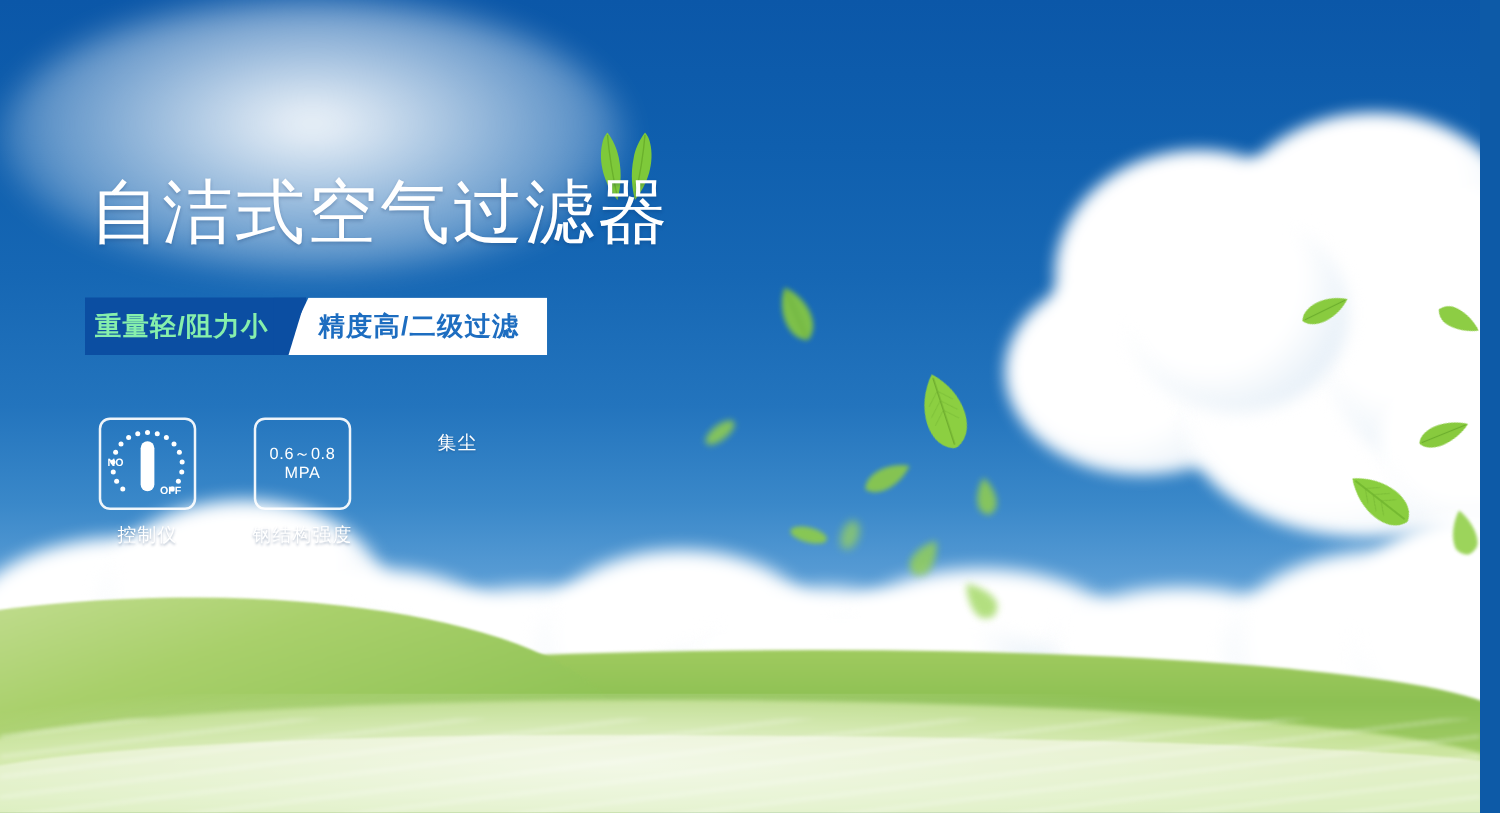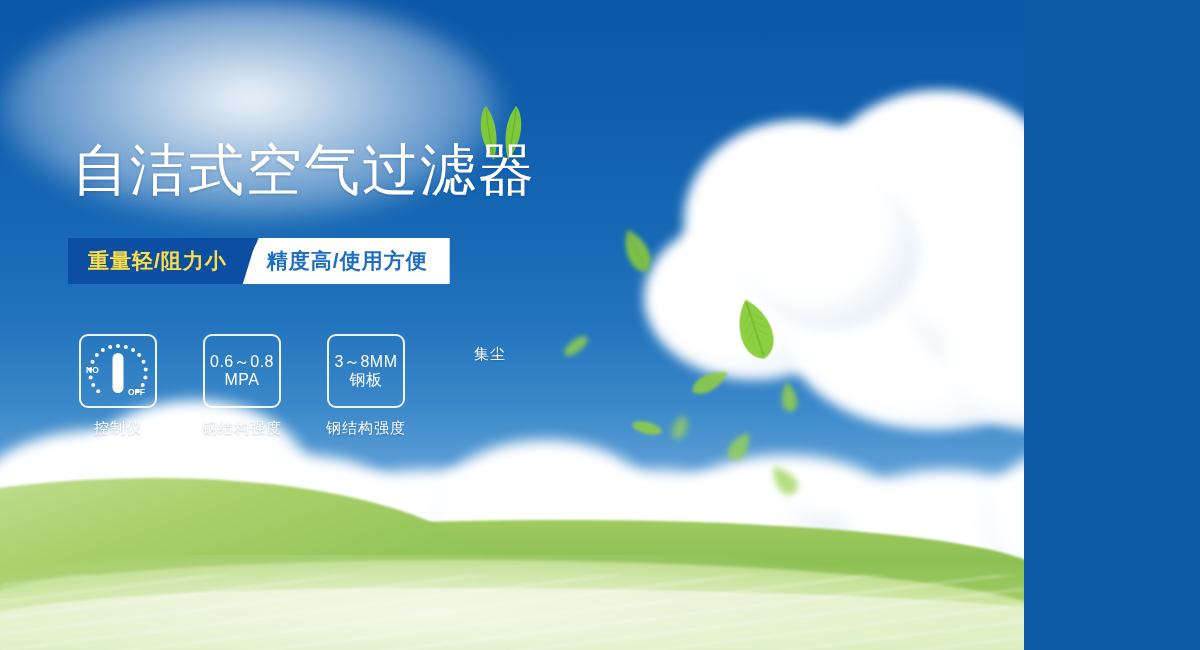--- a/index.html
+++ b/index.html
@@ -1,21 +1,21 @@
 <!DOCTYPE html>
 <html><head>
 <meta charset="utf-8">
 <style>
   html,body{margin:0;padding:0;}
   body{
     width:1200px;height:650px;overflow:hidden;
     font-family:"Liberation Sans","DejaVu Sans",sans-serif;
     background:#0d5aa7;
   }
-  .banner{position:relative;width:1024px;height:650px;overflow:hidden;}
+  .banner{position:relative;width:1184px;height:650px;overflow:hidden;}
 
   
   .sky{
     position:absolute;inset:0;
     background:linear-gradient(to bottom,
       #0b57a8 0%,
       #0f5fae 18%,
       #1667b4 34%,
       #2374bd 50%,
       #3a88c9 62%,
@@ -114,23 +114,23 @@
     white-space:nowrap;
     text-shadow:0 1px 3px rgba(0,40,90,.25);
   }
   .sprout{position:absolute;left:464px;top:104px;width:72px;height:58px;}
 
   
   .badge{
     position:absolute;left:68px;top:238px;height:46px;display:flex;align-items:stretch;
   }
   .badge-left{
-    background:#0b4ea2;color:#fde047;
+    background:#0b4ea2;color:#86efac;
     display:flex;align-items:center;
-    padding:0 30px 0 20px;
+    padding:0 30px 0 8px;
     font-size:21px;letter-spacing:1px;font-weight:600;
   }
   .badge-wedge{
     width:26px;background:#0b4ea2;
     clip-path:polygon(0 0, 100% 0, 46% 100%, 0 100%);
     margin-left:-26px;position:relative;z-index:2;
   }
   .badge-right{
     background:#ffffff;color:#1d6dc0;
     display:flex;align-items:center;
@@ -144,21 +144,21 @@
   .features{
     position:absolute;left:70px;top:334px;display:flex;gap:28px;align-items:flex-start;
   }
   .feature{width:96px;display:flex;flex-direction:column;align-items:center;}
   .fbox{
     width:78px;height:74px;border:2px solid rgba(255,255,255,.92);
     border-radius:9px;display:flex;align-items:center;justify-content:center;
     box-sizing:border-box;position:relative;overflow:hidden;
   }
   .ftext{
-    color:#fff;text-align:center;font-size:16px;line-height:1.12;
+    color:#fff;text-align:center;font-size:13px;line-height:1.12;
     font-weight:400;letter-spacing:.5px;
   }
   .flabel{
     margin-top:11px;color:#fff;font-size:15px;letter-spacing:1px;
     white-space:nowrap;text-shadow:0 1px 2px rgba(0,40,90,.3);
   }
 </style>
 </head>
 <body>
 
@@ -288,21 +288,21 @@
       <path d="M22 4c1 12 4 32 8 50" stroke="#6ab02c" stroke-width="1.1" fill="none"></path>
       <path d="M44 56c10-12 16-30 12-46-1-5-4-8-4-8s-7 9-9 20c-3 14-1 26 1 34z" fill="#7ec93a"></path>
       <path d="M52 4c-1 12-4 32-8 50" stroke="#6ab02c" stroke-width="1.1" fill="none"></path>
     </svg>
   </div>
   <div class="headline">自洁式空气过滤器</div>
 
   <div class="badge">
     <div class="badge-left">重量轻/阻力小</div>
     <div class="badge-wedge"></div>
-    <div class="badge-right">精度高/使用方便</div>
+    <div class="badge-right">精度高/二级过滤</div>
   </div>
 
   <div class="features">
 
     <div class="feature">
       <div class="fbox">
         <svg width="70" height="64" viewBox="0 0 70 64">
           <g fill="#ffffff">
             <circle cx="35" cy="7" r="2"></circle>
               <circle cx="27.2" cy="8" r="2"></circle>
@@ -334,28 +334,19 @@
       <div class="fbox">
         <div class="ftext">
           <div>0.6～0.8</div>
           <div>MPA</div>
         </div>
       </div>
       <div class="flabel">钢结构强度</div>
     </div>
 
 
-    <div class="feature">
-      <div class="fbox">
-        <div class="ftext">
-          <div>3～8MM</div>
-          <div>钢板</div>
-        </div>
-      </div>
-      <div class="flabel">钢结构强度</div>
-    </div>
 
     <div class="feature">
       <div class="flabel">集尘</div>
     </div>
 
   </div>
 </div>
 
 </body></html>

